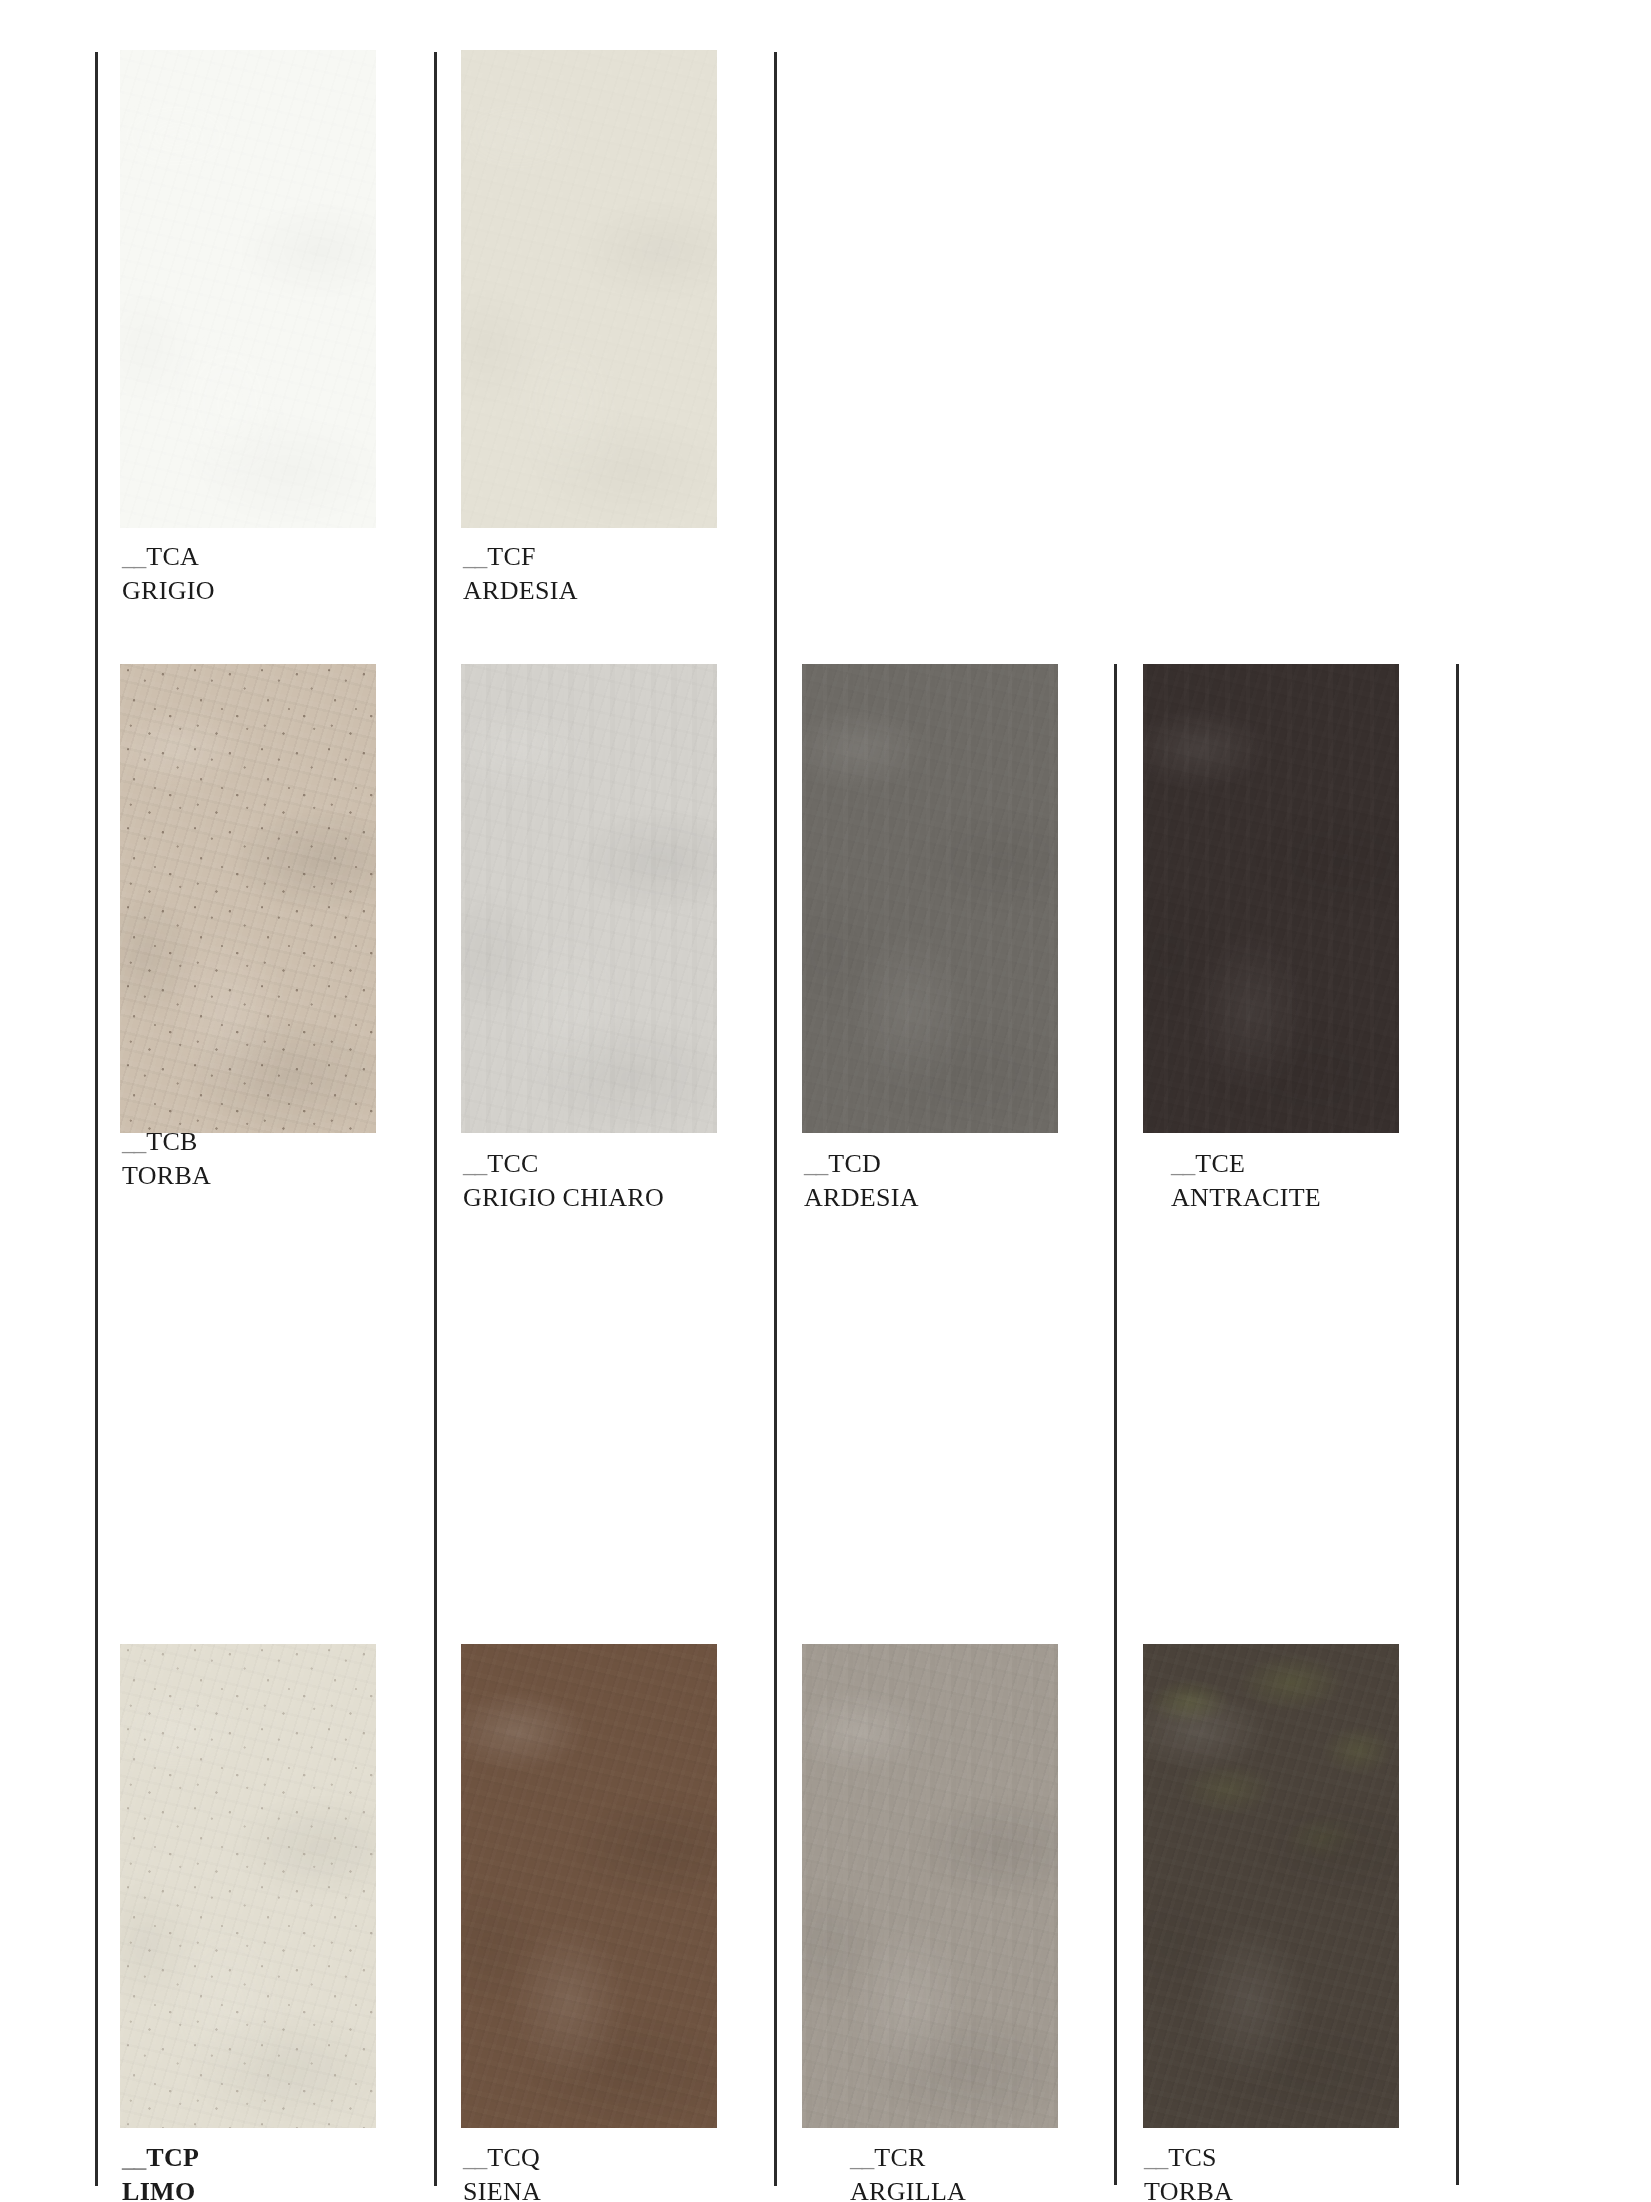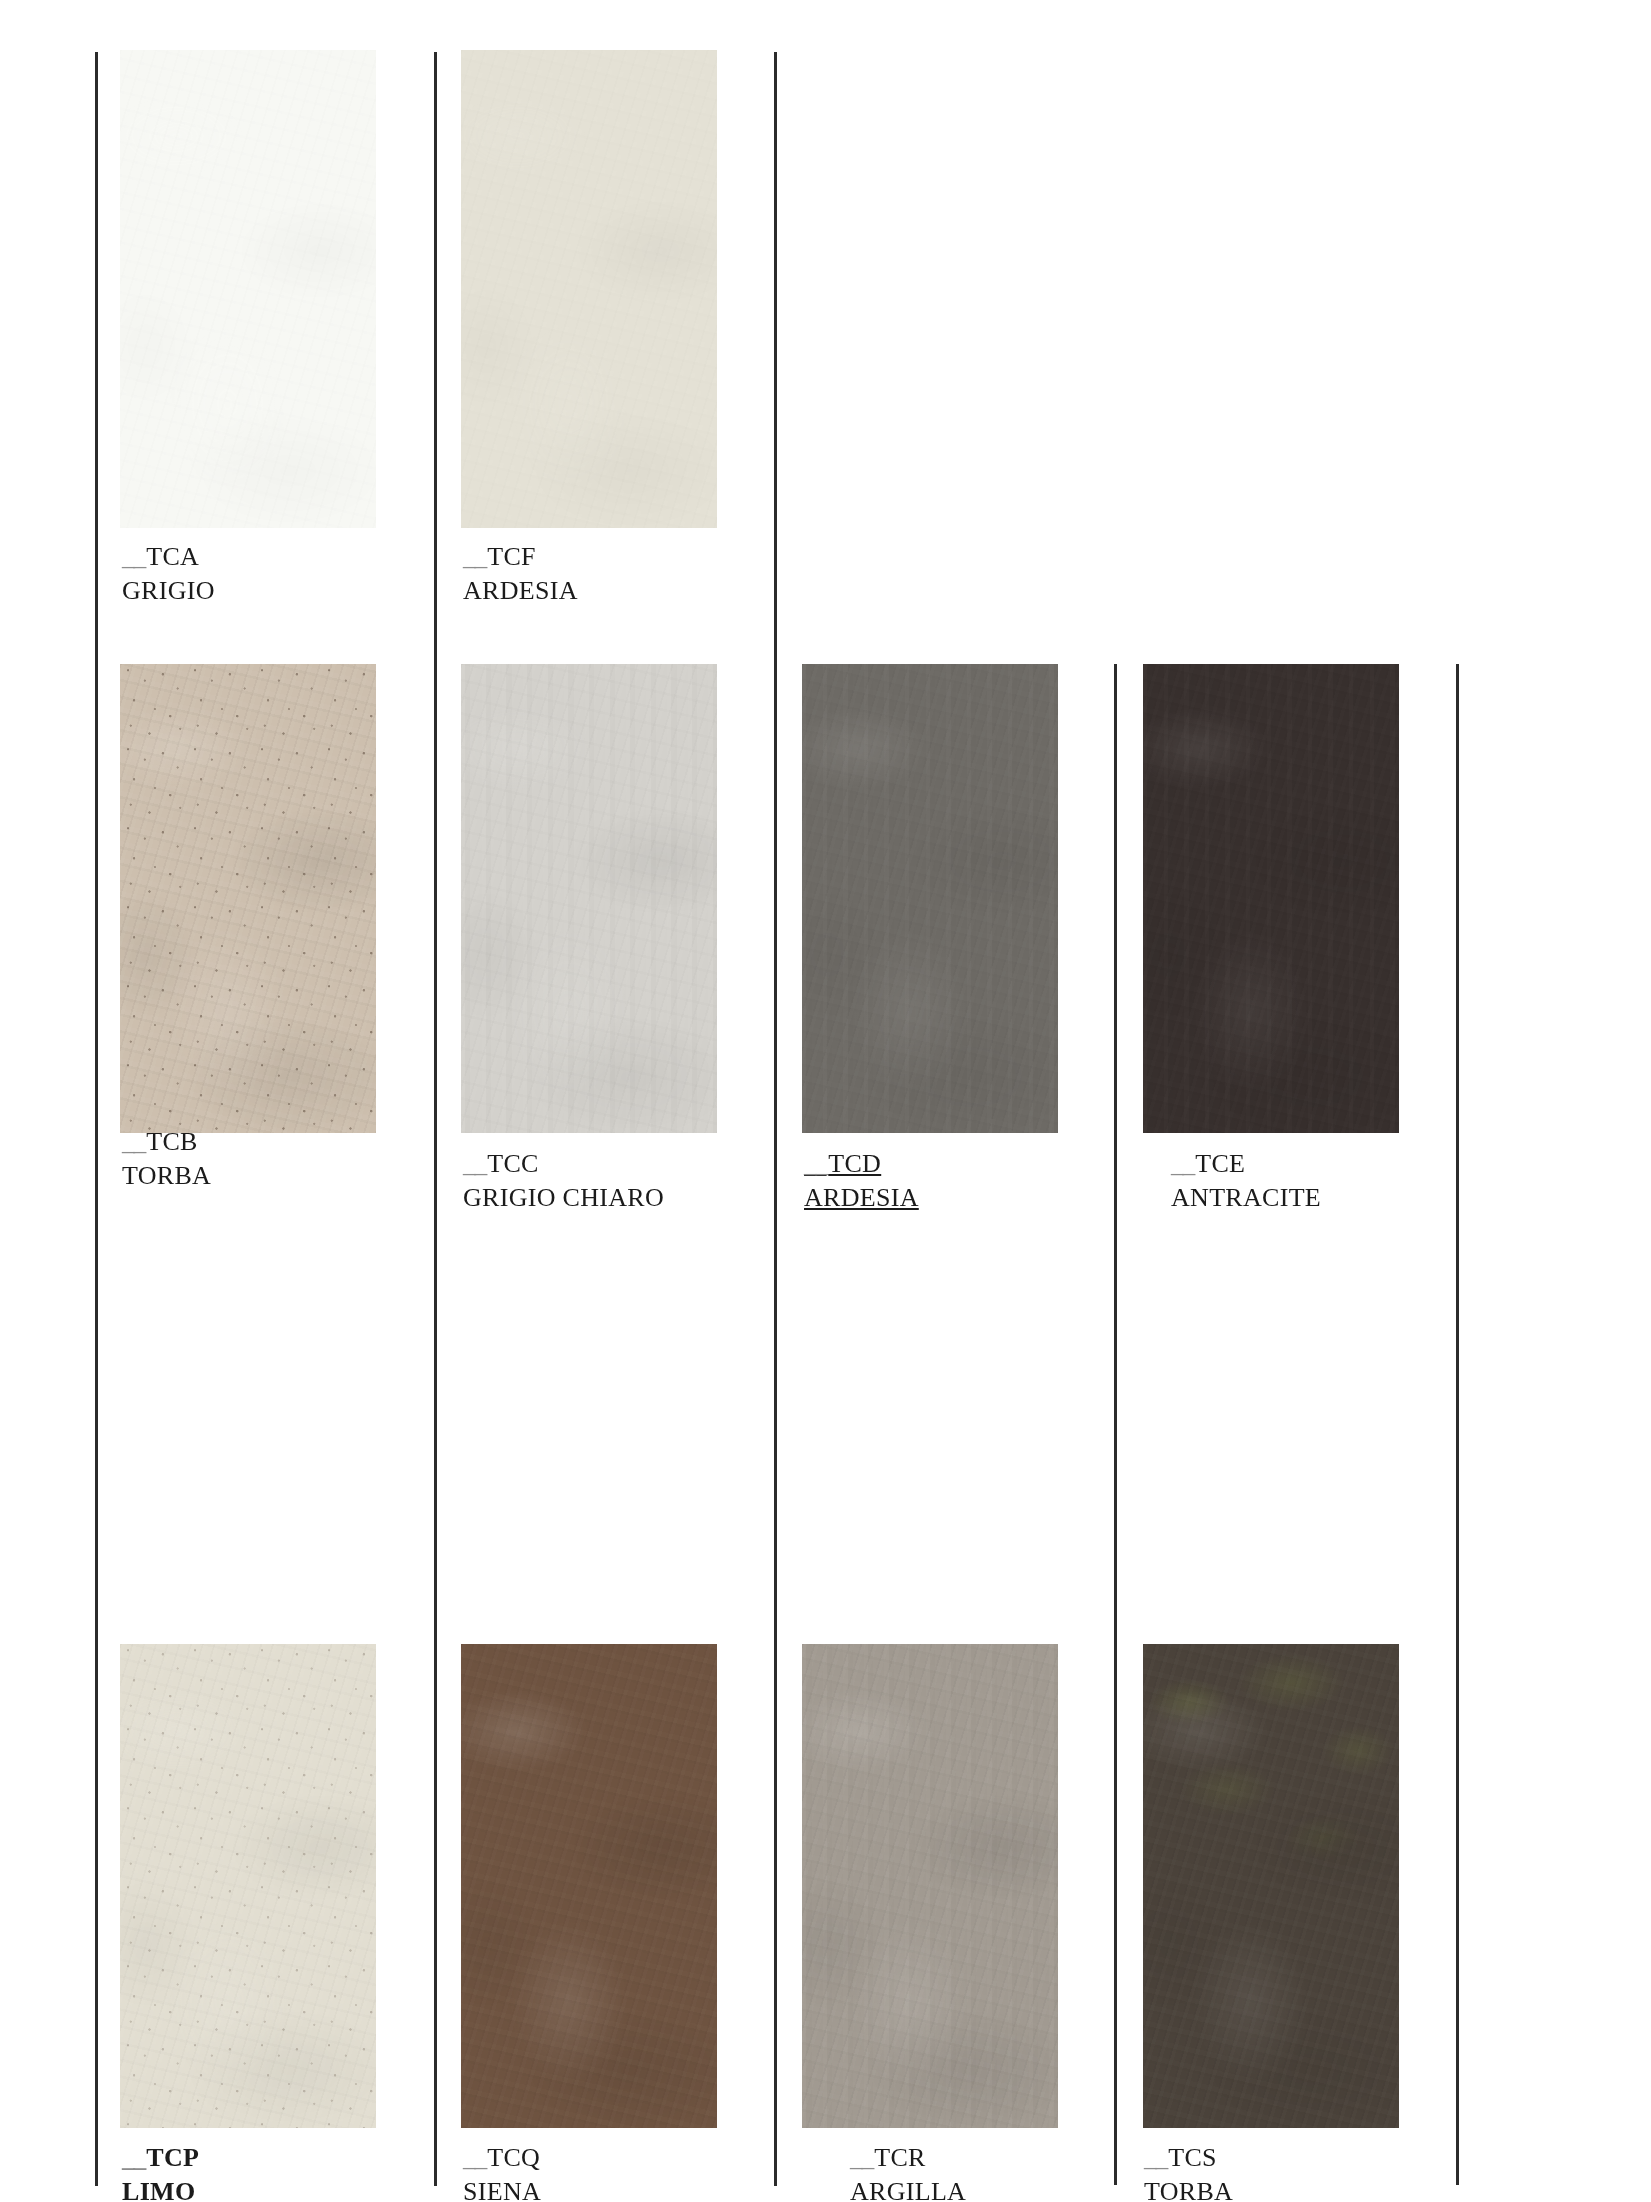--- a/index.html
+++ b/index.html
@@ -191,21 +191,21 @@
     <span class="name">GRIGIO CHIARO</span>
   </div>
 
   <div class="cell" style="left:802px; top:638px; width:256px; height:469px;">
     <div class="swatch" style="background-color:#6d6a65;">
       <div class="tex tex-b" style="opacity:0.55;"></div>
       <div class="tex tex-streak" style="opacity:0.35;"></div>
       <div class="tex tex-a" style="opacity:0.22;"></div>
     </div>
   </div>
-  <div class="caption" style="left:804px; top:1121px;text-decoration:underline;">
+  <div class="caption" style="left:804px; top:1121px;">
     <span class="code"><span class="lead">__</span>TCD</span>
     <span class="name">ARDESIA</span>
   </div>
 
   <div class="cell" style="left:1143px; top:638px; width:256px; height:469px;">
     <div class="swatch" style="background-color:#372f2d;">
       <div class="tex tex-b" style="opacity:0.50;"></div>
       <div class="tex tex-streak" style="opacity:0.30;"></div>
       <div class="tex tex-a" style="opacity:0.20;"></div>
     </div>

